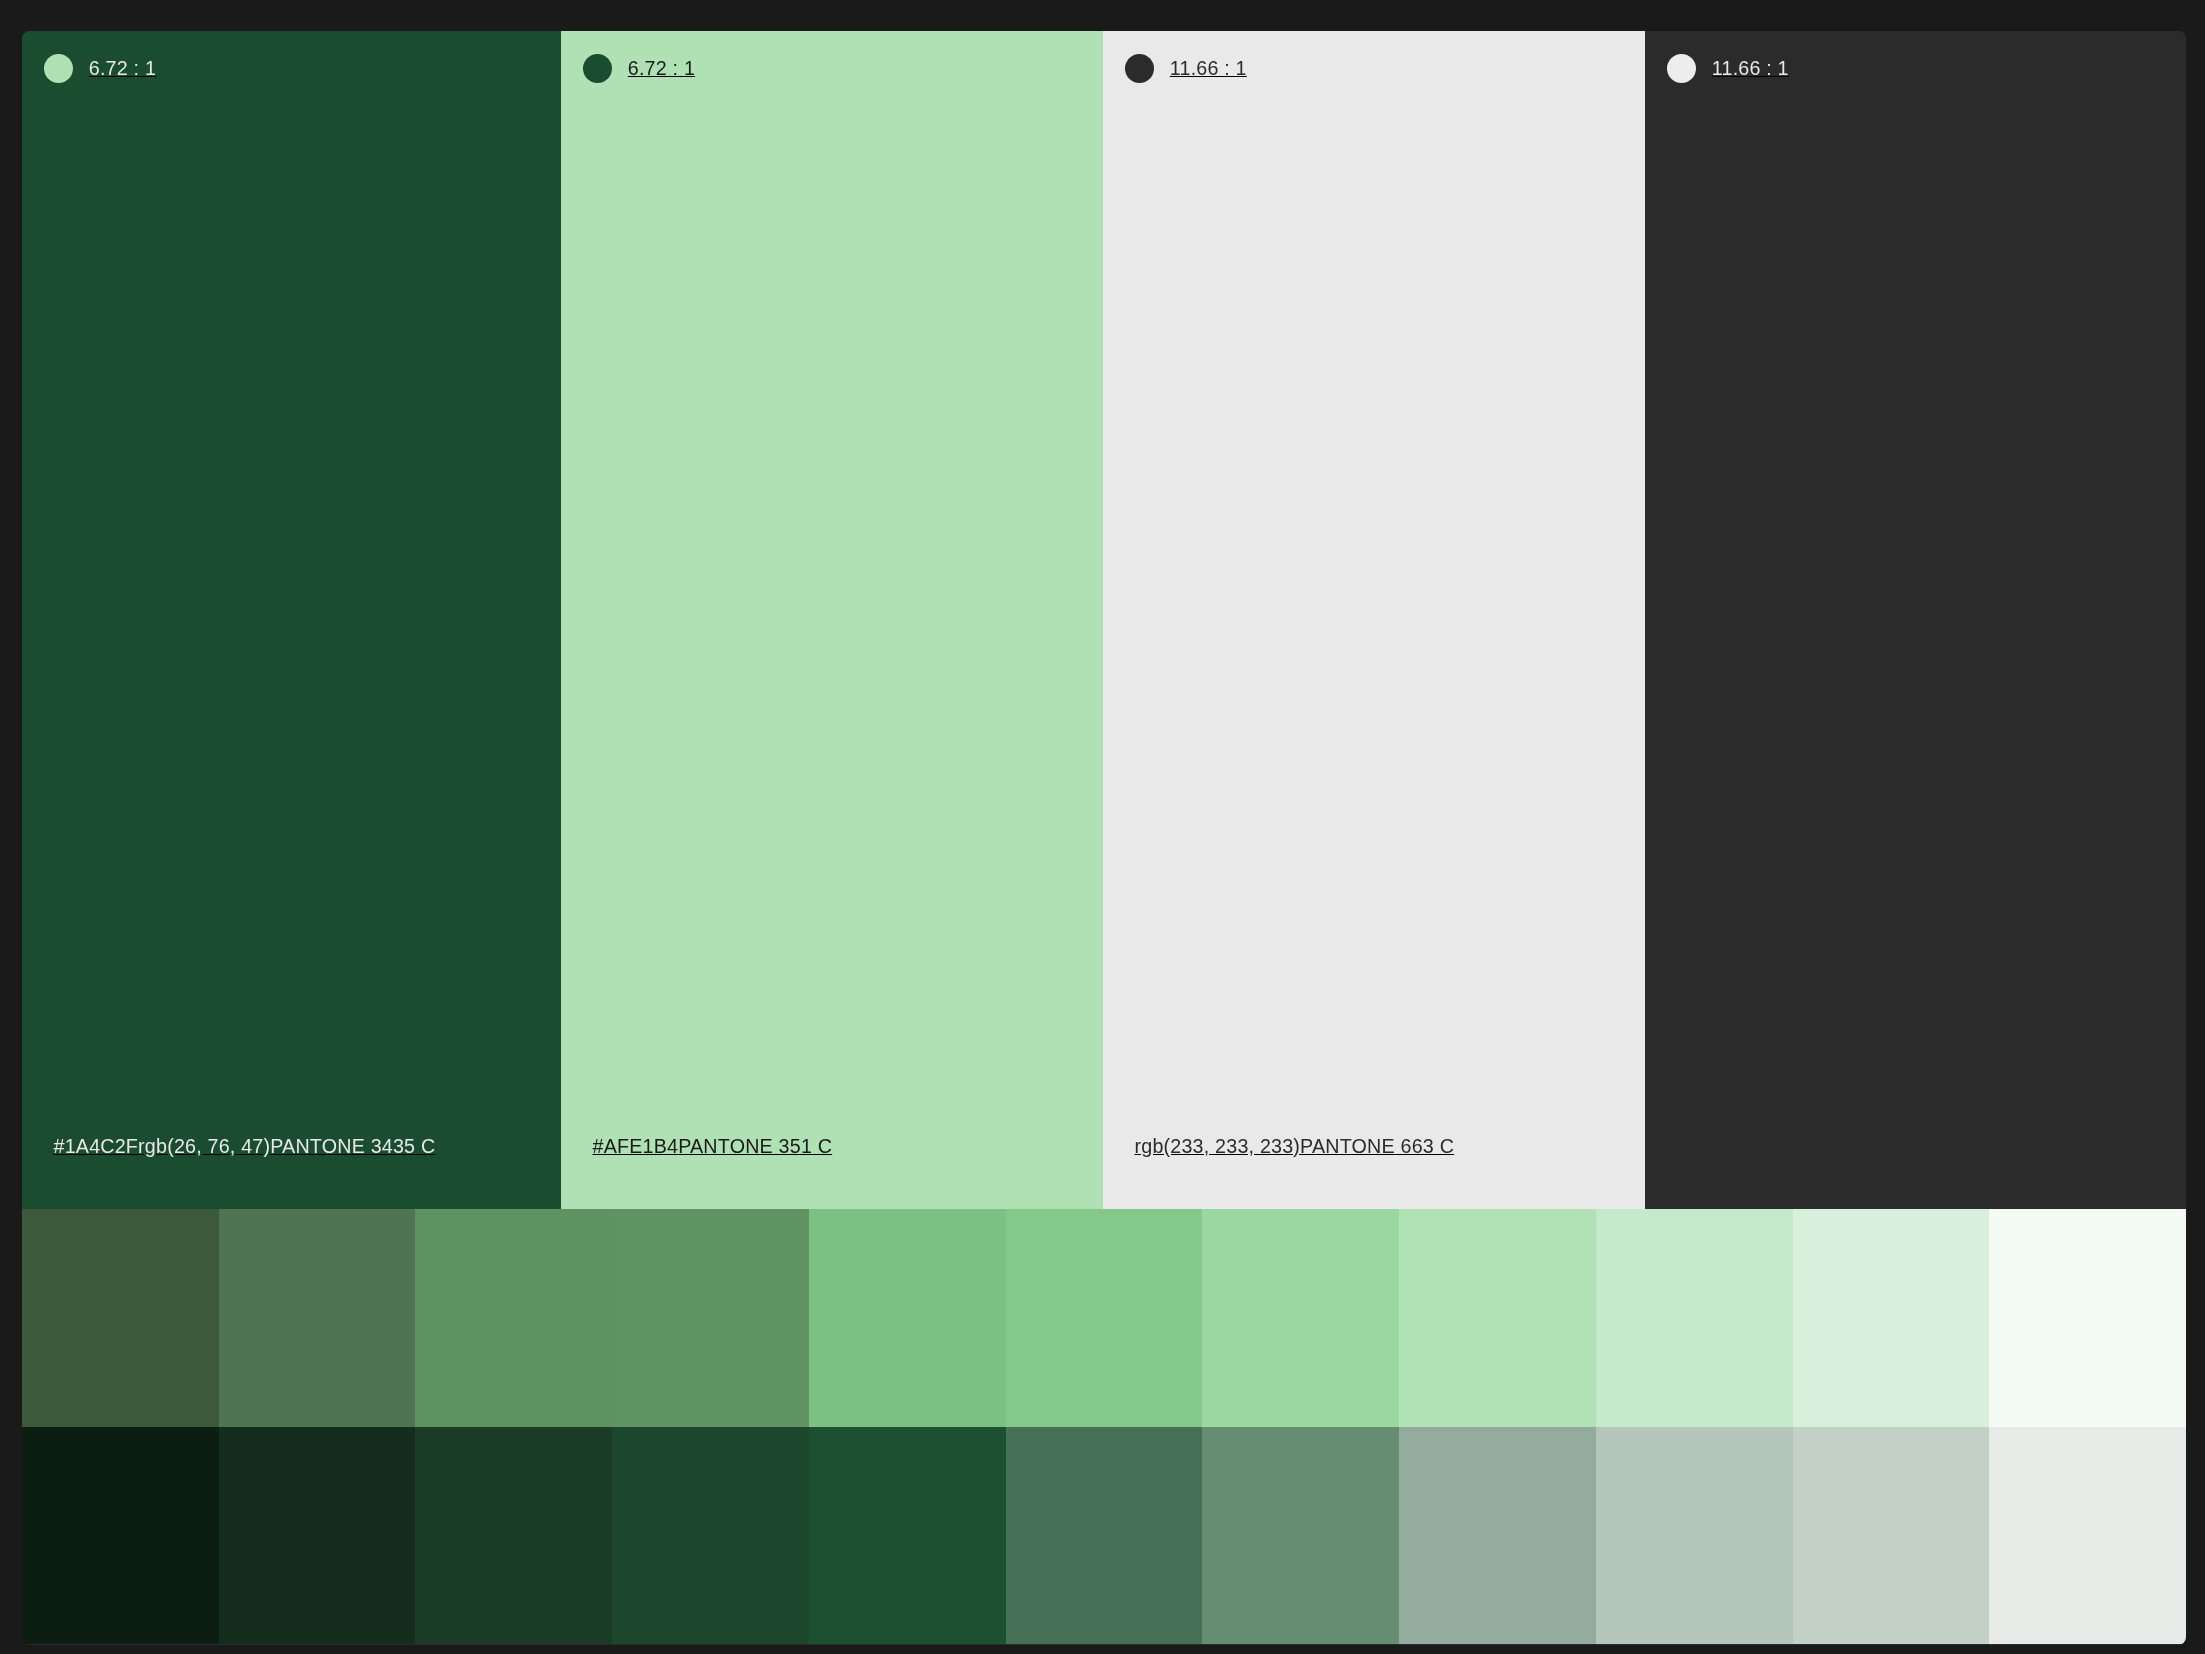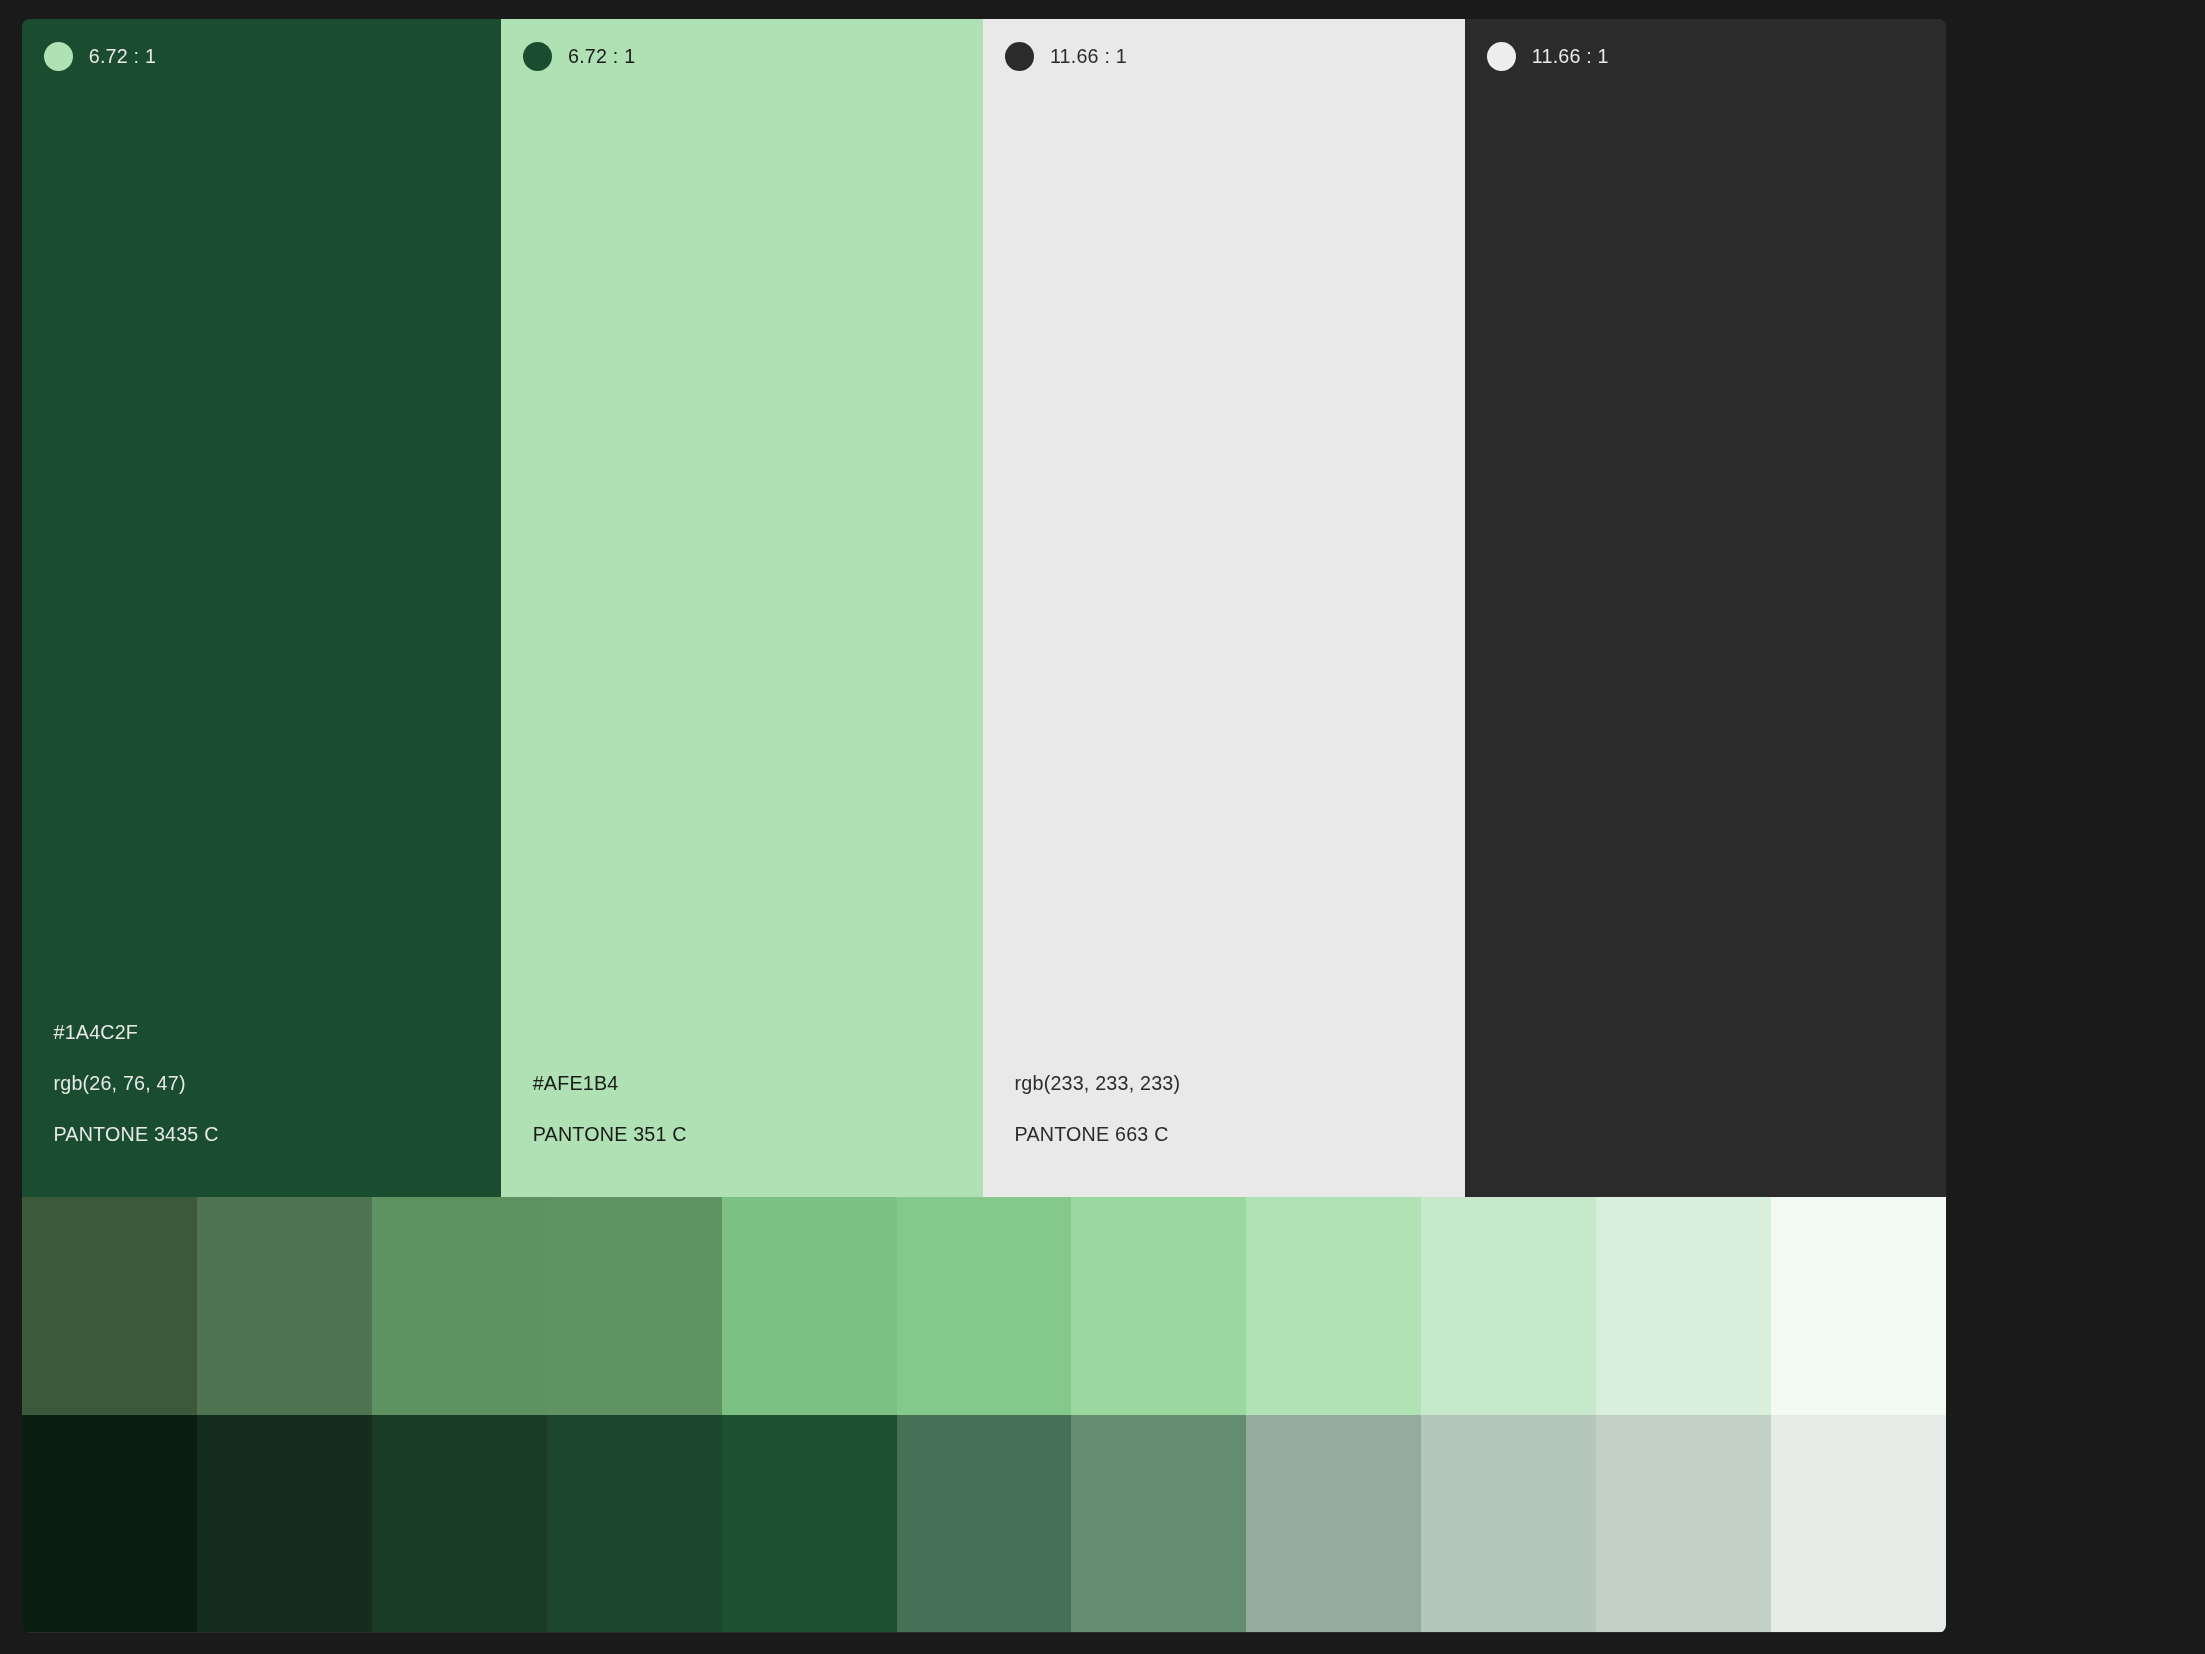--- a/index.html
+++ b/index.html
@@ -20,28 +20,29 @@
     left: 0; top: 0;
     width: 2205px;
     height: 1655px;
     background: #1A1A1A;
   }
 
   
   #palette-card {
     position: absolute;
     left: 22px;
-    top: 19px;
-    width: 1924px;
+    top: 31px;
+    width: 2164px;
     height: 1614px;
     border-radius: 7.9px;
     overflow: hidden;
     display: flex;
     flex-direction: column;
     background: #2B2B2B;
+    text-decoration: underline;
   }
 
   
   #swatch-columns {
     display: flex;
     flex-direction: row;
     width: 100%;
     height: 1178px;
     flex: 0 0 1178px;
   }
@@ -76,22 +77,23 @@
   .contrast-ratio {
     font-size: 19.7px;
     line-height: 1;
     letter-spacing: 0.2px;
     white-space: nowrap;
   }
 
   .swatch-meta {
     padding: 0 0 41px 31.5px;
     display: flex;
-    flex-direction: column;
-    gap: 8px;
+    flex-direction: row;
+    gap: 0;
+    align-items: flex-end;
   }
   .swatch-meta > div {
     font-size: 19.7px;
     line-height: 43px;
     letter-spacing: 0.2px;
     white-space: nowrap;
   }
 
   
   .tone-strip {

